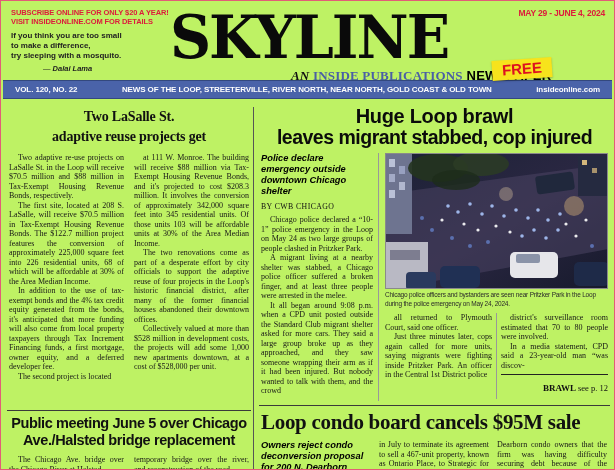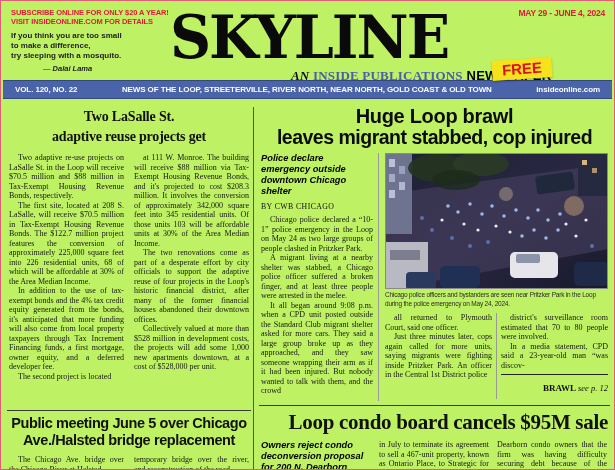--- a/index.html
+++ b/index.html
@@ -63,32 +63,32 @@
   .brawl-col1 .body-text { margin-top:4px; }
   .brawl-right { width:223px; margin-left:6px; }
   .photo-frame { width:223px; height:136px; border:1px solid #8a8a8a; background:#141625; overflow:hidden; }
   .caption { margin-top:2px; font-family:"Liberation Sans",sans-serif; font-size:6.5px;
     line-height:8.5px; letter-spacing:-0.2px; color:#2a2a2a; }
   .brawl-cols { display:flex; margin-top:5px; height:86px; }
   .brawl-col2 { flex:1; padding-right:4px; }
   .brawl-col3 { flex:1; padding-left:4px; border-left:1px solid #999; display:flex; flex-direction:column; }
   .jump-line { margin-top:4px; border-top:1px solid #222; padding-top:2px; text-align:right; }
   .jump-line .jl-name { font-weight:bold; font-size:9px; }
-  .jump-line .jl-ref { font-style:italic; font-size:8.5px; }
+  .jump-line .jl-ref { font-size:8.5px; }
 
   
   .art-bridge { position:absolute; left:8px; top:414px; width:240px; }
   .art-bridge .hl { text-align:center; font-family:"Liberation Sans",sans-serif; font-weight:bold;
     font-size:14.5px; line-height:17px; letter-spacing:-0.4px; white-space:nowrap; }
   .art-bridge .cols { display:flex; gap:10px; margin-top:6px; }
   .art-bridge .col { width:115px; }
 
   
   .art-condo { position:absolute; left:260px; top:409px; width:347px; }
-  .art-condo .hl { text-align:right; font-family:"Liberation Serif",serif; font-weight:bold;
+  .art-condo .hl { text-align:left; font-family:"Liberation Serif",serif; font-weight:bold;
     font-size:21px; line-height:24px; letter-spacing:-0.3px; white-space:nowrap; }
   .art-condo .cols { display:flex; gap:8px; margin-top:6px; }
   .art-condo .col { width:110px; }
 </style>
 </head>
 <body>
 
 <div class="page">
 
   <div class="subscribe">

